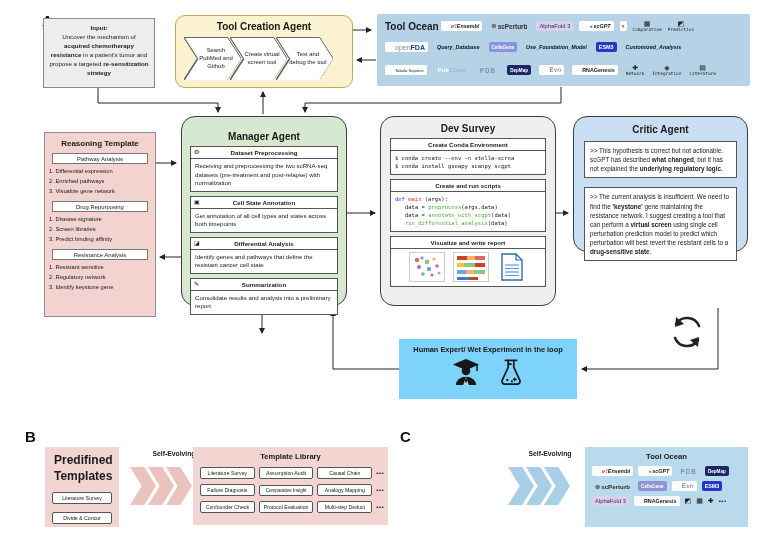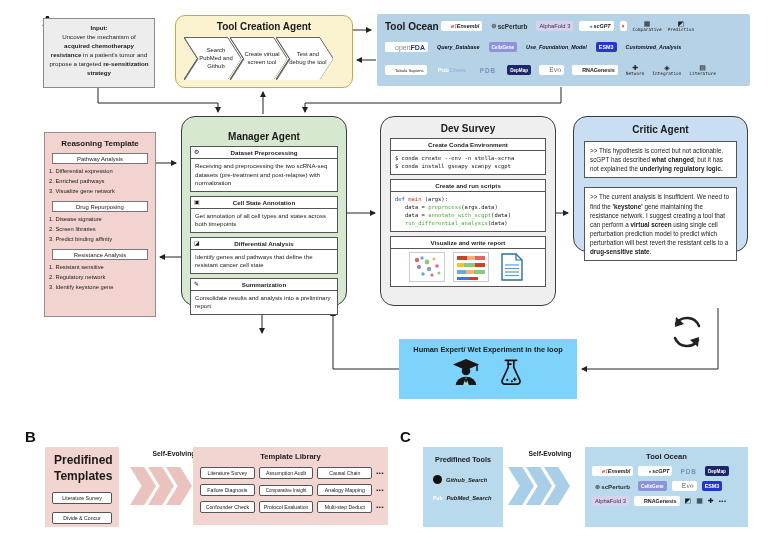--- a/index.html
+++ b/index.html
@@ -347,31 +347,20 @@
     <div style="display:flex;align-items:center;gap:4px;margin:5px 4px 0 7px;">
       <span class="pill" style="width:52px;">Confounder Check</span>
       <span class="pill" style="width:52px;">Protocol Evaluation</span>
       <span class="pill" style="width:52px;">Multi-step Deduct</span>
       <span class="dots">•••</span>
     </div>
   </div>
 
   <div class="abs panel-label" style="left:400px;top:428px;">C</div>
 
-  <div class="abs bluebox" style="left:423px;top:447px;width:80px;height:80px;">
-    <div style="font-weight:bold;font-size:7.2px;text-align:center;margin-top:8px;">Predifined Tools</div>
-    <div style="display:flex;align-items:center;gap:4px;margin:11px 0 0 10px;">
-      <span style="width:9px;height:9px;border-radius:50%;background:#111;display:inline-block;"></span>
-      <span style="font-size:5.8px;font-weight:bold;font-style:italic;">Github_Search</span>
-    </div>
-    <div style="display:flex;align-items:center;gap:4px;margin:11px 0 0 10px;">
-      <span style="font-size:5px;color:#fff;"><b>Pub</b></span>
-      <span style="font-size:5.8px;font-weight:bold;font-style:italic;">PubMed_Search</span>
-    </div>
-  </div>
 
   <div class="abs evolve-label" style="left:514px;top:450px;width:72px;text-align:center;">Self-Evolving</div>
   <div class="abs" style="left:508px;top:467px;display:flex;">
     <span class="big-chev" style="background:#a9cfe8;"></span>
     <span class="big-chev" style="background:#a9cfe8;margin-left:-8px;"></span>
     <span class="big-chev" style="background:#a9cfe8;margin-left:-8px;"></span>
   </div>
 
   <div class="abs bluebox" style="left:585px;top:447px;width:163px;height:80px;">
     <div style="font-weight:bold;font-size:7.6px;text-align:center;margin-top:5px;">Tool Ocean</div>

